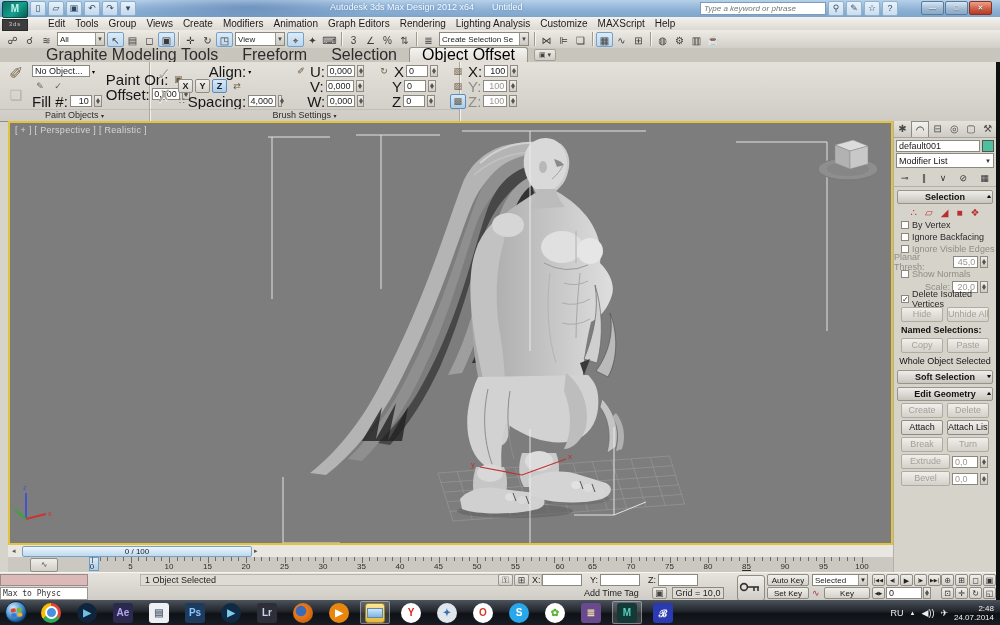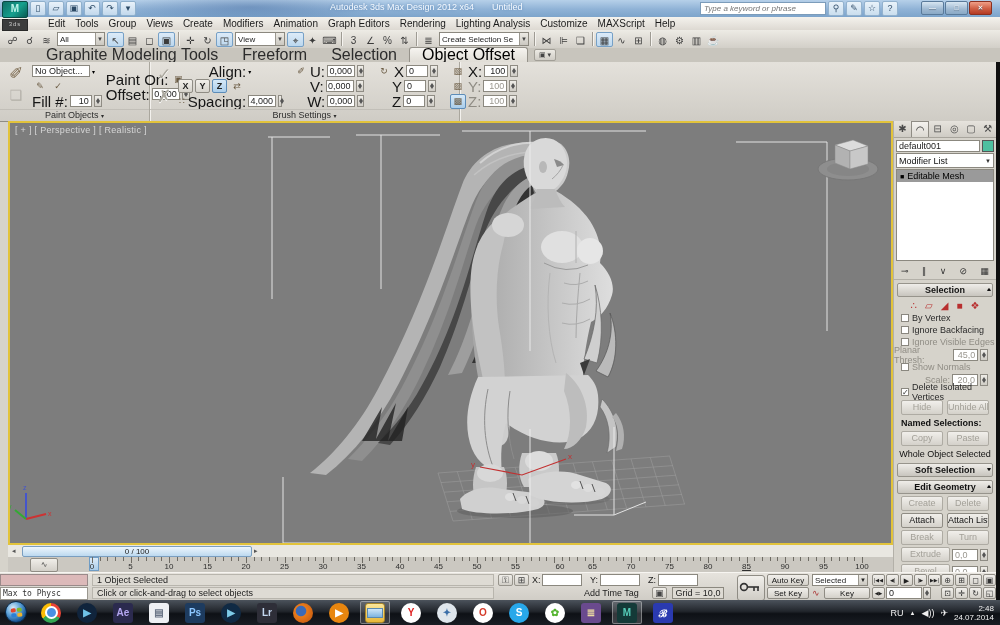--- a/index.html
+++ b/index.html
@@ -561,26 +561,20 @@
       <span class="ptab">▢</span>
       <span class="ptab">⚒</span>
     </div>
     <div class="namerow">
       <span class="fld" style="flex:1;justify-content:flex-start;">default001</span>
       <span style="width:12px;height:12px;background:#4ec0a0;border:1px solid #555;box-sizing:border-box;"></span>
     </div>
     <div class="ddw">
       <span>Modifier List</span>
         <span class="arr">▼</span>
-    </div>
-    <div class="stack">
-      <div class="stackrow">
-        <span style="font-size:7px;">■</span>
-        <span>Editable Mesh</span>
-      </div>
     </div>
     <div class="stkicons">
       <span>⊸</span>
       <span>∥</span>
       <span>∨</span>
       <span>⊘</span>
       <span>▦</span>
     </div>
 
     <div class="rollhdr">
@@ -793,22 +787,21 @@
       <div class="rtick" style="left: 830.9px; height: 4px;"></div>
       <div class="rtick" style="left: 838.6px; height: 4px;"></div>
       <div class="rtick" style="left: 846.3px; height: 4px;"></div>
       <div class="rtick" style="left: 854px; height: 6px;"></div>
       <div class="rnum" style="left: 854px;">100</div>
     </div>
 
   <div class="band" id="statusbar">
     <div id="listener-pink"></div>
     <div id="listener-white">Max to Physc</div>
-    <div class="statline" style="top:1px;">1 Object Selected</div>
-    <div class="statline" style="top:14px;">Click or click-and-drag to select objects</div>
+    <div class="statline" style="top:1px;margin-left:48px;">1 Object Selected</div>
     <span class="sbico" style="left:498px;top:1px;">⚿</span>
     <span class="sbico" style="left:514px;top:1px;">⊞</span>
     <span class="sblb" style="left:532px;top:1px;">X:</span>
     <span class="sbfld" style="left:542px;top:1px;width:40px;"></span>
     <span class="sblb" style="left:590px;top:1px;">Y:</span>
     <span class="sbfld" style="left:600px;top:1px;width:40px;"></span>
     <span class="sblb" style="left:648px;top:1px;">Z:</span>
     <span class="sbfld" style="left:658px;top:1px;width:40px;"></span>
     <span class="sbfld" style="left:672px;top:14px;width:52px;background:#dedbd4;text-align:center;">Grid = 10,0</span>
     <span class="sbico" style="left:652px;top:14px;">▣</span>

